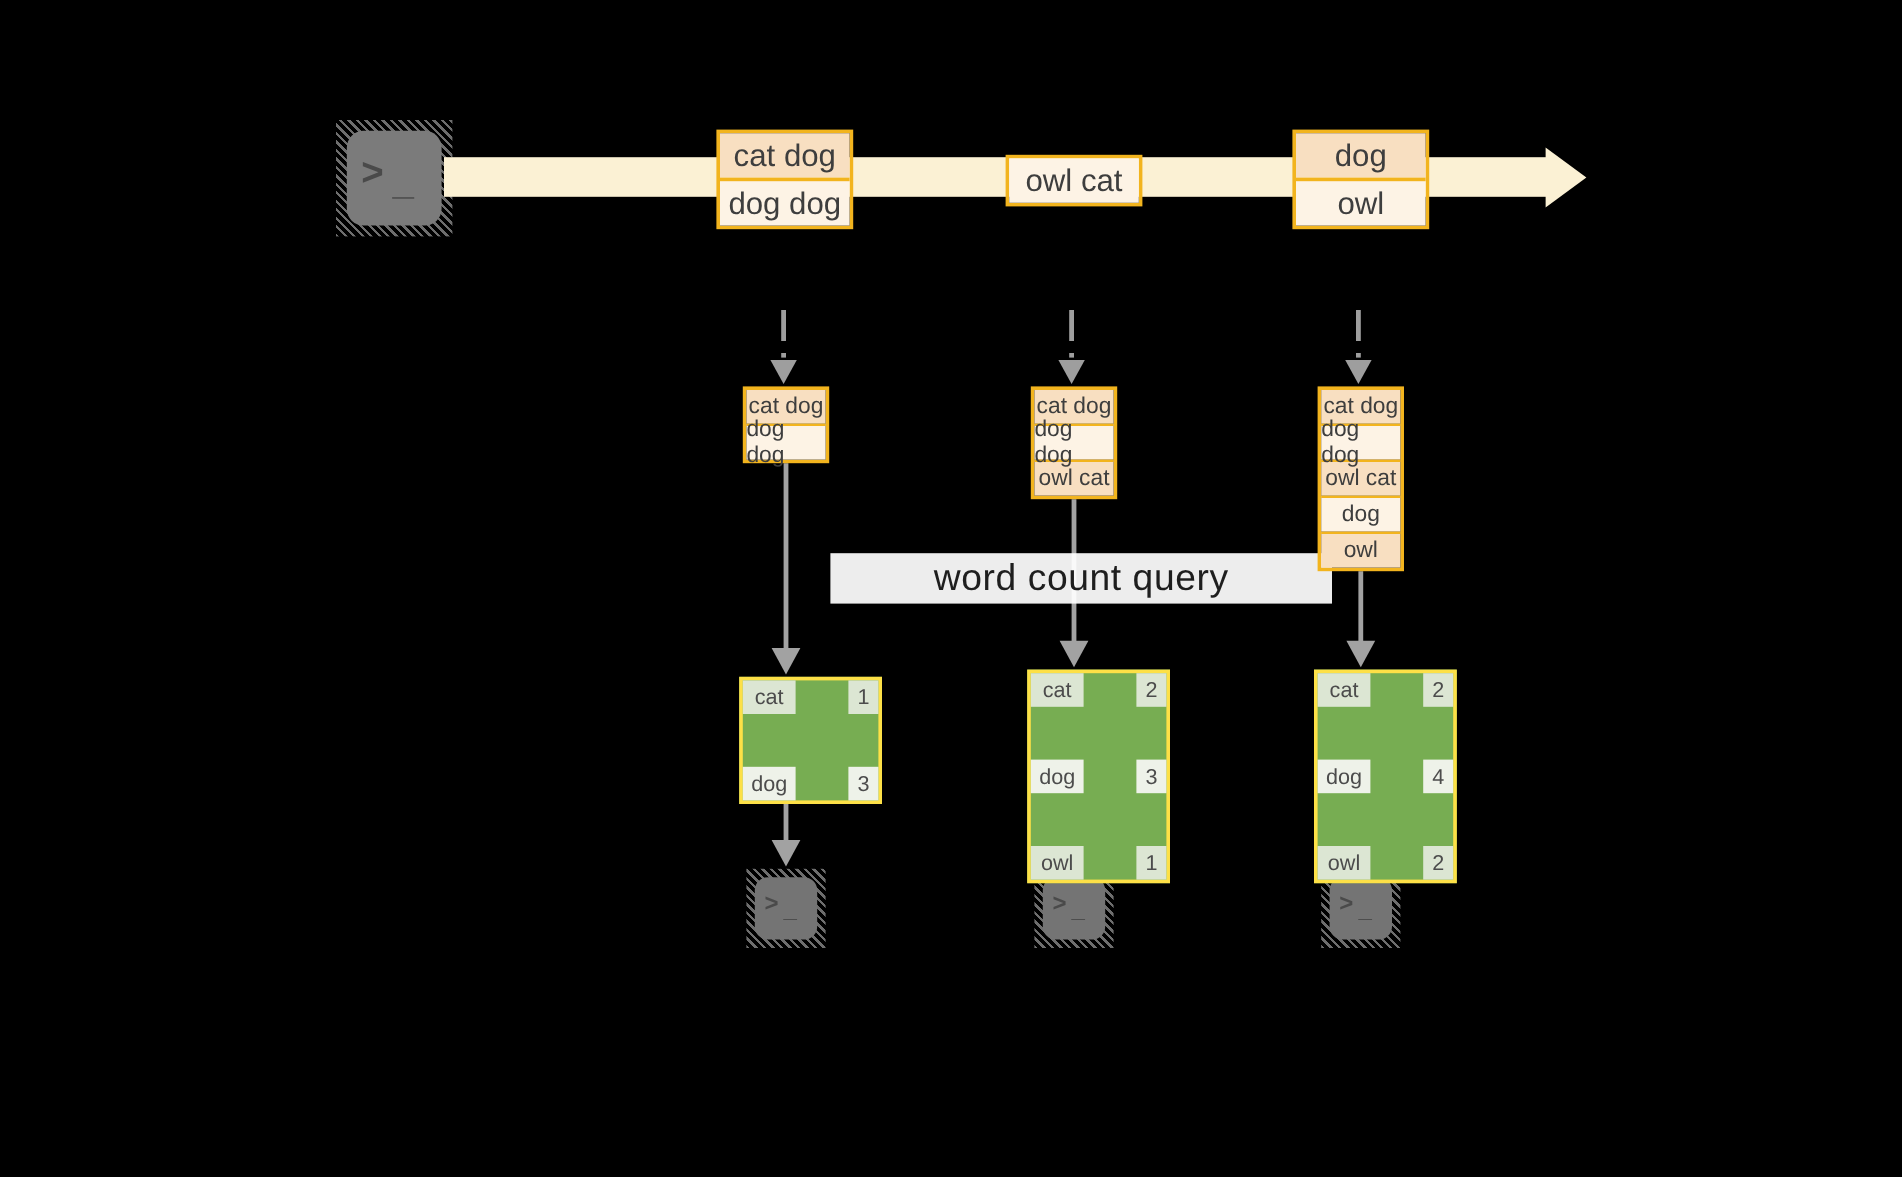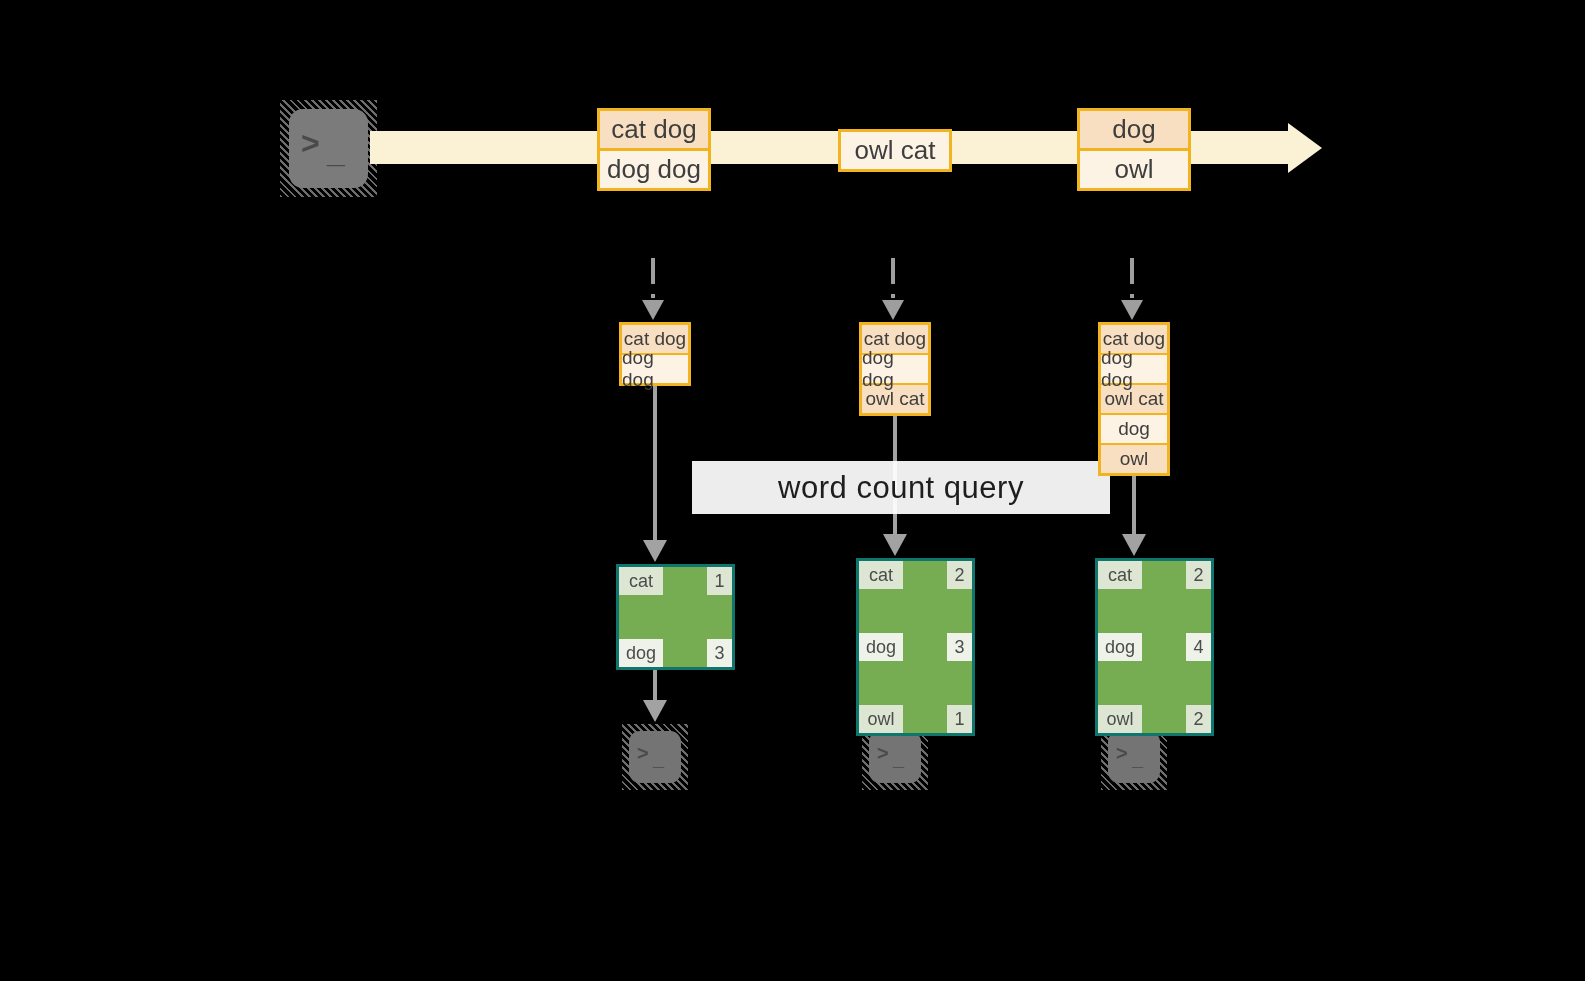--- a/index.html
+++ b/index.html
@@ -34,21 +34,21 @@
 
   
   .dash-line{width:4px;background:repeating-linear-gradient(to bottom,#9e9e9e 0,#9e9e9e 26px,transparent 26px,transparent 36px);z-index:1;}
   .solid-line{width:4px;background:#a2a2a2;z-index:1;}
   .arrow-head{width:0;height:0;border-left:12px solid transparent;border-right:12px solid transparent;
               border-top:22px solid #a2a2a2;z-index:1;}
   .dash-head{width:0;height:0;border-left:11px solid transparent;border-right:11px solid transparent;
              border-top:20px solid #9e9e9e;z-index:1;}
 
   
-  .wctable{border:3px solid #0f766e;background:#77ad52;display:grid;grid-template-columns:44px 25px;
+  .wctable{border:3px solid #fde047;background:#77ad52;display:grid;grid-template-columns:44px 25px;
            grid-gap:2px;z-index:4;gap:44px;}
   .wctable .cell{height:28px;display:flex;align-items:center;justify-content:center;
                  font-size:18px;color:#4c4c4c;}
   .g-dark{background:#dce6d3;}
   .g-light{background:#eef2e9;}
 
   
   .banner{background:rgba(255,255,255,0.93);display:flex;align-items:center;justify-content:center;
           font-size:31px;color:#1e1e1e;z-index:3;letter-spacing:0.5px;}
 </style>
@@ -96,21 +96,21 @@
     <div class="row peach">owl cat</div>
   </div>
   <div class="abs stack" style="left:1098px;top:322px;width:66px;">
     <div class="row peach">cat dog</div>
     <div class="row cream">dog dog</div>
     <div class="row peach">owl cat</div>
     <div class="row cream">dog</div>
     <div class="row peach">owl</div>
   </div>
 
-  <div class="abs banner" style="left:692px;top:461px;width:418px;height:53px;">
+  <div class="abs banner" style="left:692px;top:461px;width:418px;height:42px;">
     <span>word count query</span>
   </div>
 
   <div class="abs solid-line" style="left:653px;top:386px;height:156px;"></div>
   <div class="abs arrow-head" style="left:643px;top:540px;"></div>
   <div class="abs solid-line" style="left:893px;top:416px;height:120px;"></div>
   <div class="abs arrow-head" style="left:883px;top:534px;"></div>
   <div class="abs solid-line" style="left:1132px;top:476px;height:60px;"></div>
   <div class="abs arrow-head" style="left:1122px;top:534px;"></div>
 

